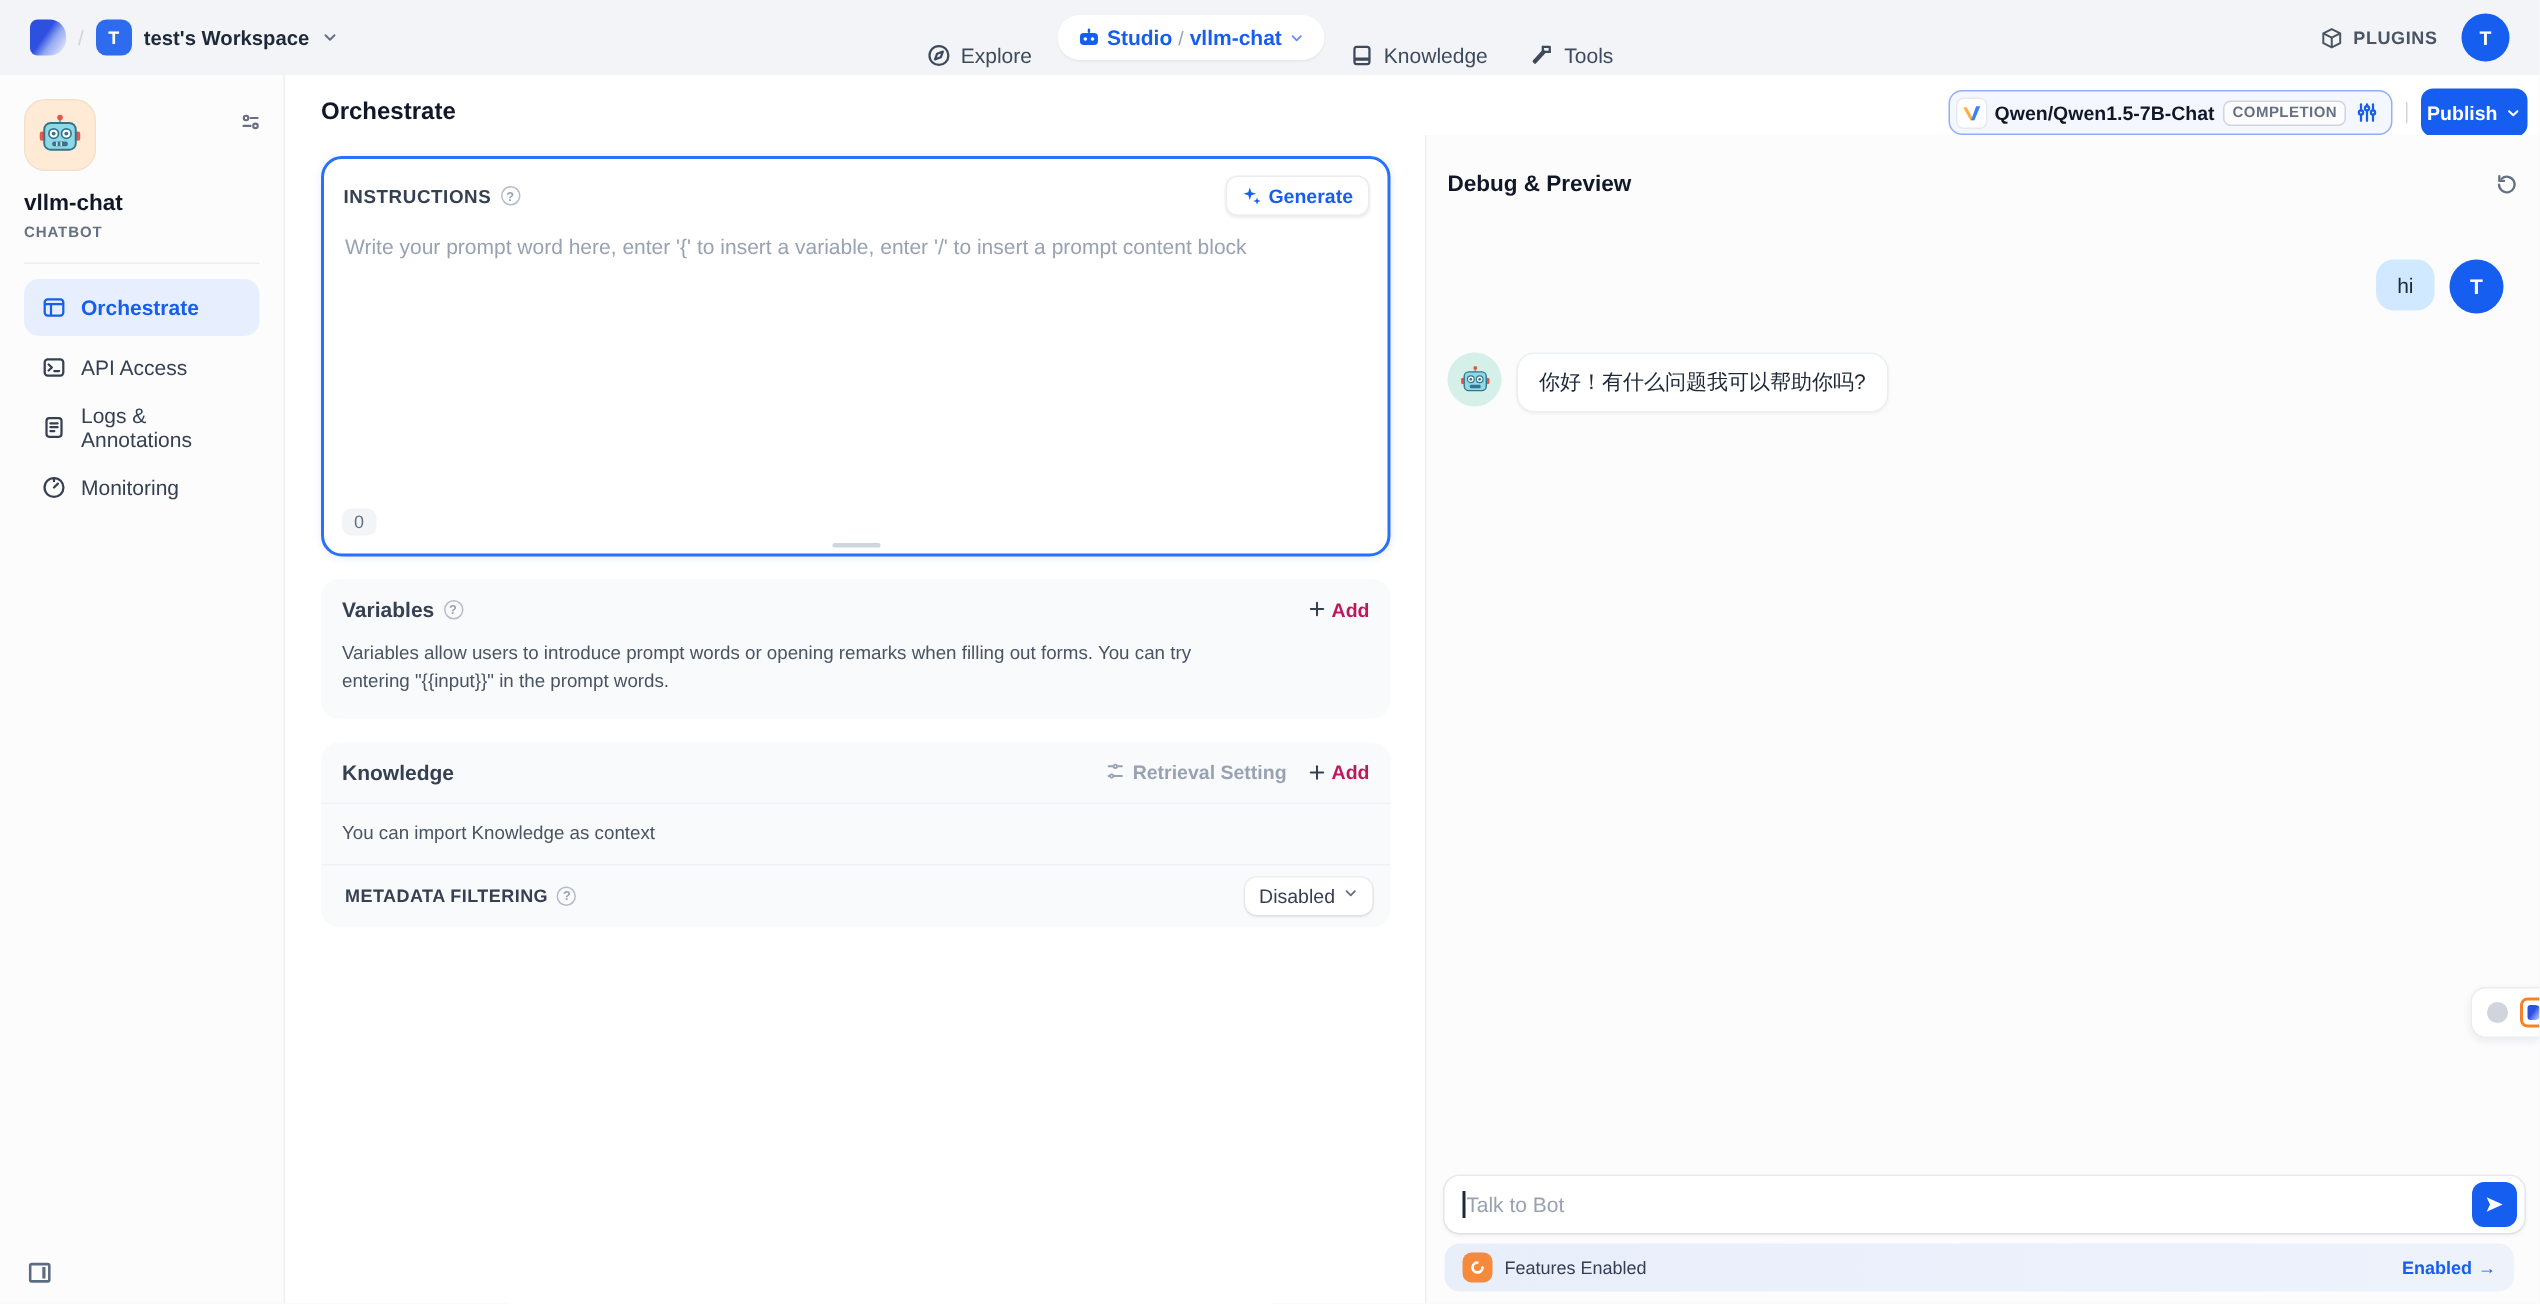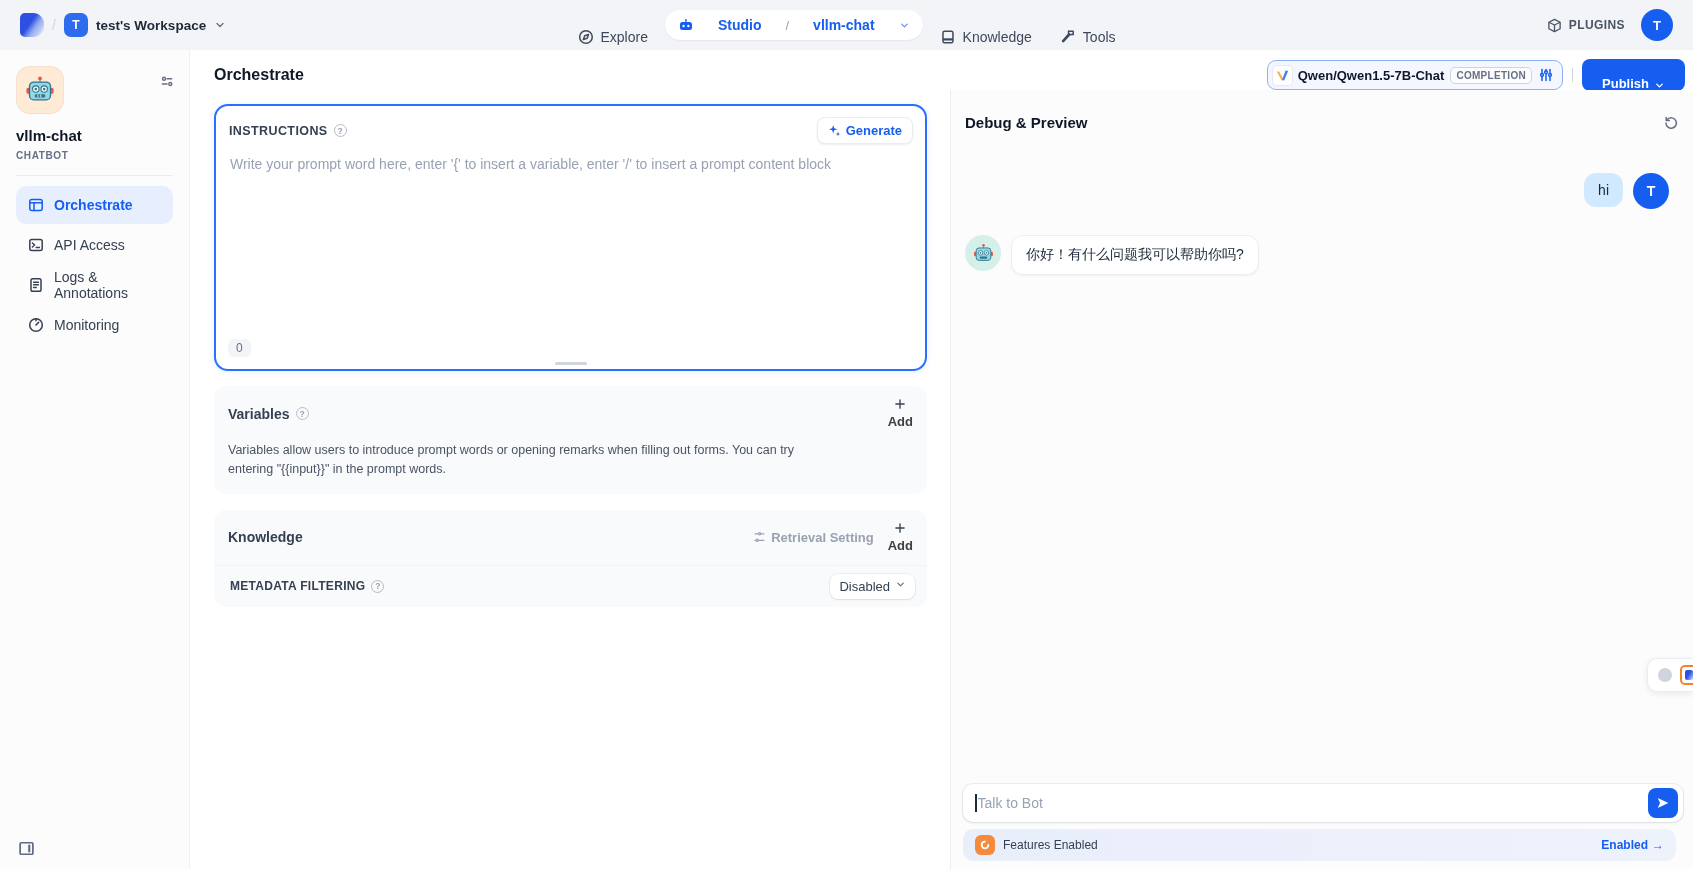--- a/index.html
+++ b/index.html
@@ -16,21 +16,21 @@
   .nav-sep { color:#d0d5dd; font-size:14px; }
   .ws-switch { display:flex; align-items:center; gap:8px; cursor:pointer; }
   .ws-avatar { width:24px; height:24px; border-radius:7px; background:#2d6bef; color:#fff;
                font-size:12px; font-weight:700; display:flex; align-items:center; justify-content:center; }
   .ws-name { font-size:13.5px; font-weight:600; color:#1d2939; }
   .chev { color:#667085; }
   .nav-center { position:absolute; left:50%; top:0; height:50px; transform:translateX(-50%);
                 display:flex; align-items:center; gap:6px; }
   .nav-item { display:flex; align-items:center; gap:7px; padding:7px 11px; border-radius:10px;
               font-size:14px; font-weight:500; color:#3e4a5c; cursor:pointer;margin-top:24px; }
-  .studio-pill { display:flex; align-items:center; gap:24px; background:#fff; border-radius:999px;
+  .studio-pill { display:flex; align-items:center; gap:4px; background:#fff; border-radius:999px;
                  padding:7px 13px; box-shadow:0 1px 2px rgba(16,24,40,.06); cursor:pointer; }
   .studio-pill .lbl { color:#155eef; font-size:14px; font-weight:700; }
   .studio-pill .sep { color:#98a2b3; font-size:13px; }
   .nav-right { display:flex; align-items:center; gap:16px; }
   .plugins-btn { display:flex; align-items:center; gap:7px; font-size:12px; font-weight:600;
                  letter-spacing:.4px; color:#495464; cursor:pointer; }
   .user-avatar { width:32px; height:32px; border-radius:50%; background:#155eef; color:#fff;
                  font-size:13px; font-weight:700; display:flex; align-items:center; justify-content:center; cursor:pointer; }
 
   
@@ -58,21 +58,21 @@
   .page-title { font-size:16px; font-weight:700; color:#101828; }
   .model-bar { display:flex; align-items:center; gap:9px; }
   .model-pill { height:30px; display:flex; align-items:center; gap:6px; padding:0 8px 0 5px;
                 background:#f4f7ff; border:1px solid #8fb0f9; border-radius:9px; cursor:pointer; }
   .model-chip { width:19px; height:19px; background:#fff; border-radius:4px; display:flex;
                 align-items:center; justify-content:center; box-shadow:0 0 0 1px rgba(16,24,40,.06); }
   .model-name { font-size:13px; font-weight:700; color:#101828; }
   .model-badge { border:1px solid #d0d5dd; border-radius:5px; padding:2px 5px; font-size:10px;
                  font-weight:600; letter-spacing:.3px; color:#667085; background:#fcfcfd; }
   .vdiv { width:1px; height:14px; background:#d0d5dd; }
-  .publish-btn { height:32px; display:flex; align-items:flex-end; gap:5px; padding:0 20px;
+  .publish-btn { height:32px; display:flex; align-items:center; gap:5px; padding:0 4px;
                  background:#155eef; color:#fff; border-radius:8px; font-size:13px; font-weight:600; cursor:pointer; }
 
   .panels { flex:1; display:flex; min-height:0; }
   .config { width:760px; padding:0 23px 0 24px; flex-shrink:0; }
 
   
   .instr-card { margin-top:14px; height:267px; background:#fff; border:2px solid #2970ff;
                 border-radius:14px; position:relative; box-shadow:0 1px 6px rgba(41,112,255,.12); }
   .instr-head { display:flex; align-items:center; justify-content:space-between; padding:11px 12px 9px 13px; }
   .instr-title-wrap { display:flex; align-items:center; gap:6px; }
@@ -87,21 +87,21 @@
                 padding:2px 8px; font-size:12px; color:#676f83; }
   .resize-handle { position:absolute; left:50%; bottom:4px; transform:translateX(-50%);
                    width:32px; height:3px; border-radius:2px; background:#d0d5dd; cursor:ns-resize; }
 
   
   .gcard { margin-top:15px; background:#f9fafb; border-radius:12px; }
   .gcard-head { display:flex; align-items:center; justify-content:space-between; padding:12px 14px; }
   .gcard-title-wrap { display:flex; align-items:center; gap:6px; }
   .gcard-title { font-size:14px; font-weight:600; color:#354052; }
   .head-actions { display:flex; align-items:center; gap:14px; }
-  .add-btn { display:flex; align-items:center; gap:4px; font-size:13px; font-weight:600; color:#404040; cursor:pointer;flex-direction:column; }
+  .add-btn { display:flex; align-items:center; gap:4px; font-size:13px; font-weight:600; color:#be185d; cursor:pointer; }
   .ghost-btn { display:flex; align-items:center; gap:5px; font-size:13px; font-weight:600; color:#98a2b3; cursor:pointer; }
   .gcard-desc { padding:0 14px 14px; font-size:12.5px; line-height:1.55; color:#495464; max-width:640px; }
   .krow-desc { border-top:1px solid #f0f2f5; padding:12px 14px 14px; font-size:12.5px; color:#495464; }
   .meta-row { border-top:1px solid #f0f2f5; display:flex; align-items:center; justify-content:space-between;
               padding:8px 12px 8px 16px; }
   .meta-title-wrap { display:flex; align-items:center; gap:6px; }
   .meta-title { font-size:12px; font-weight:700; letter-spacing:.3px; color:#354052; }
   .disabled-dd { display:flex; align-items:flex-start; gap:5px; background:#fff; border-radius:8px;
                  padding:5px 9px; font-size:13px; font-weight:500; color:#354052;
                  box-shadow:0 1px 2px rgba(16,24,40,.08), 0 0 0 1px rgba(16,24,40,.05); cursor:pointer; }
@@ -419,20 +419,21 @@
                 <span>
                   <svg width="12" height="12" viewBox="0 0 16 16" fill="none" stroke="#354052" stroke-width="1.8" stroke-linecap="round">
                       <path d="M8 2.5v11"></path>
                       <path d="M2.5 8h11"></path>
                     </svg>
                 </span>
                 <span>Add</span>
               </div>
             </div>
           </div>
+          <div class="krow-desc">You can import Knowledge as context</div>
           <div class="meta-row">
             <div class="meta-title-wrap">
               <span class="meta-title">METADATA FILTERING</span>
               <span class="help-dot">?</span>
             </div>
             <div class="disabled-dd">
               <span>Disabled</span>
               <span>
                 <svg width="11" height="11" viewBox="0 0 16 16" fill="none" stroke="#676f83" stroke-width="1.8" stroke-linecap="round" stroke-linejoin="round">
                     <path d="M4 6l4 4 4-4"></path>

